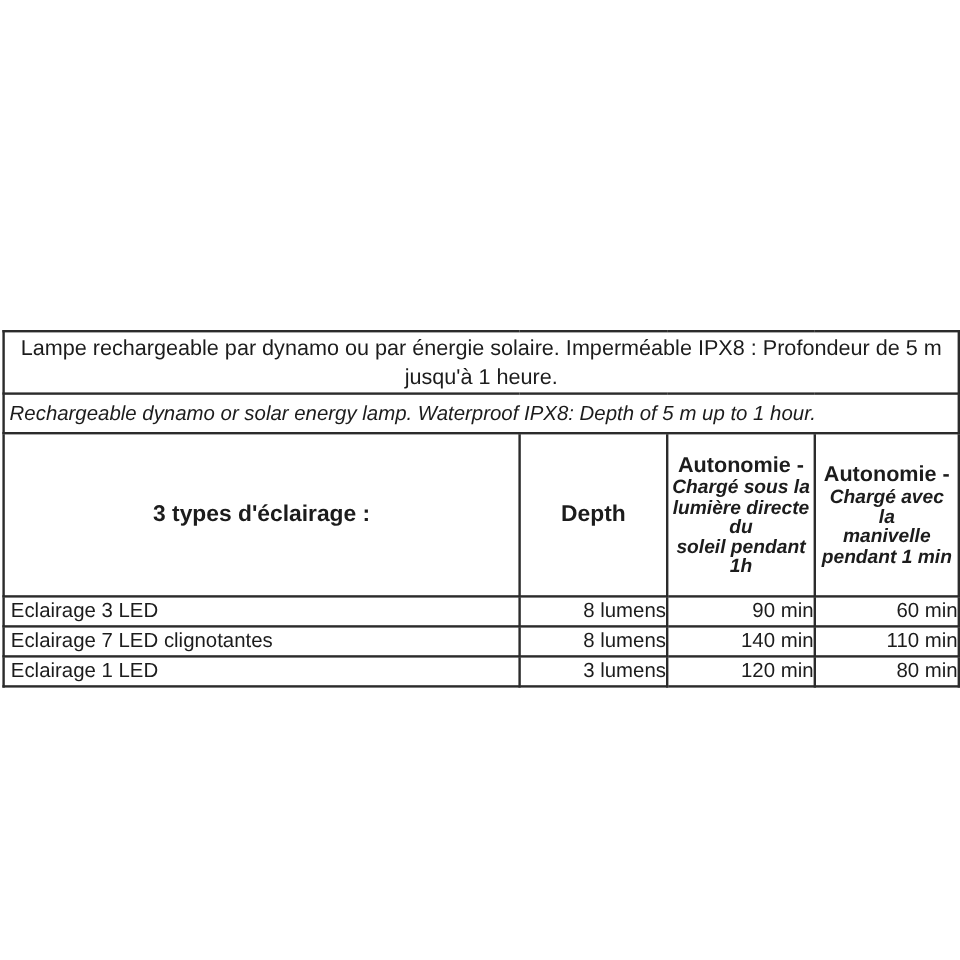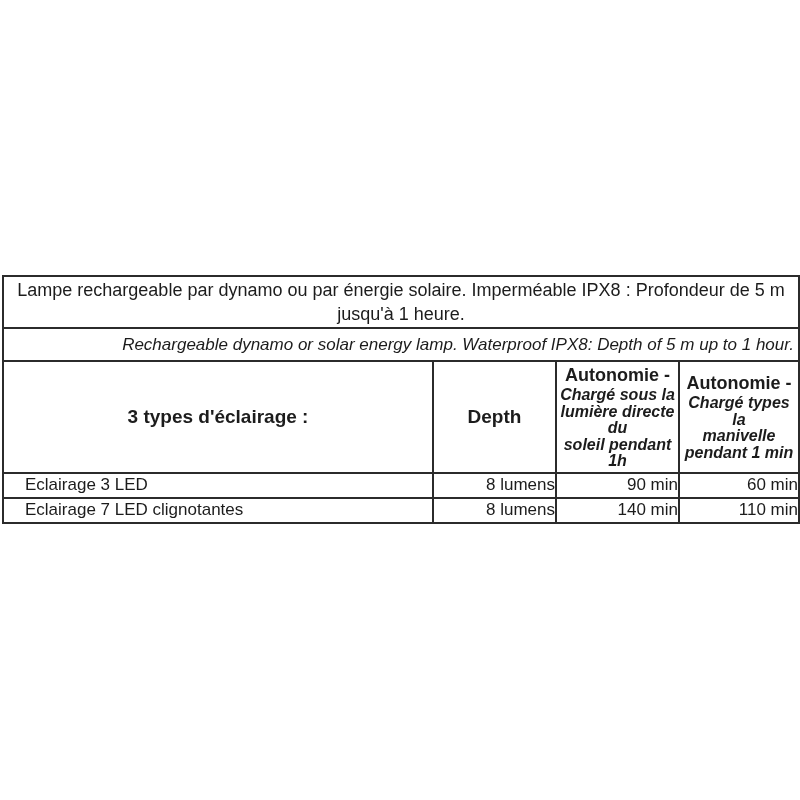--- a/index.html
+++ b/index.html
@@ -33,42 +33,42 @@
   .title-cell {
     height: 50px;
     text-align: center;
     font-size: 18px;
     line-height: 24px;
     font-weight: 400;
     padding: 1px 4px;
   }
   .subtitle-cell {
     height: 33px;
-    text-align: right;
+    text-align: left;
     font-style: italic;
     font-size: 17px;
     padding: 2px 4px;
   }
   .header-row th { height: 84px; font-weight: 700; text-align: center; }
   .types-header  { font-size: 19px; border-radius: 31px; }
   .lumens-header { font-size: 19px; }
-  .autonomy-header { padding: 2px 3px; }
+  .autonomy-header { padding: 14px 3px; }
   .autonomy-title {
     font-size: 18px;
     font-weight: 700;
     line-height: 23px;
   }
   .autonomy-sub-line {
     font-size: 16px;
     font-weight: 700;
     font-style: italic;
     line-height: 16.5px;
   }
   .data-row td { height: 25px; font-size: 17px; }
-  .cell-type   { text-align: left; padding-left: 21px; }
+  .cell-type   { text-align: left; padding-left: 5px; }
   .cell-center { text-align: right; }
 </style>
 </head>
 <body>
 
 <table class="product-table">
   <colgroup>
     <col class="c-type">
     <col class="c-lumens">
     <col class="c-solar">
@@ -91,34 +91,40 @@
     <th class="types-header">3 types d'éclairage :</th>
     <th class="lumens-header">Depth</th>
     <th class="autonomy-header">
       <div class="autonomy-title">Autonomie -</div>
       <div class="autonomy-sub-line">Chargé sous la</div>
       <div class="autonomy-sub-line">lumière directe du</div>
       <div class="autonomy-sub-line">soleil pendant 1h</div>
     </th>
     <th class="autonomy-header">
       <div class="autonomy-title">Autonomie -</div>
-      <div class="autonomy-sub-line">Chargé types la</div>
+      <div class="autonomy-sub-line">Chargé avec la</div>
       <div class="autonomy-sub-line">manivelle</div>
       <div class="autonomy-sub-line">pendant 1 min</div>
     </th>
   </tr>
 
   <tr class="data-row">
     <td class="cell-type">Eclairage 3 LED</td>
     <td class="cell-center">8 lumens</td>
     <td class="cell-center">90 min</td>
     <td class="cell-center">60 min</td>
   </tr>
 
   <tr class="data-row">
     <td class="cell-type">Eclairage 7 LED clignotantes</td>
     <td class="cell-center">8 lumens</td>
     <td class="cell-center">140 min</td>
     <td class="cell-center">110 min</td>
   </tr>
 
+  <tr class="data-row">
+    <td class="cell-type">Eclairage 1 LED</td>
+    <td class="cell-center">3 lumens</td>
+    <td class="cell-center">120 min</td>
+    <td class="cell-center">80 min</td>
+  </tr>
 </tbody>
   </table>
 
 </body></html>

